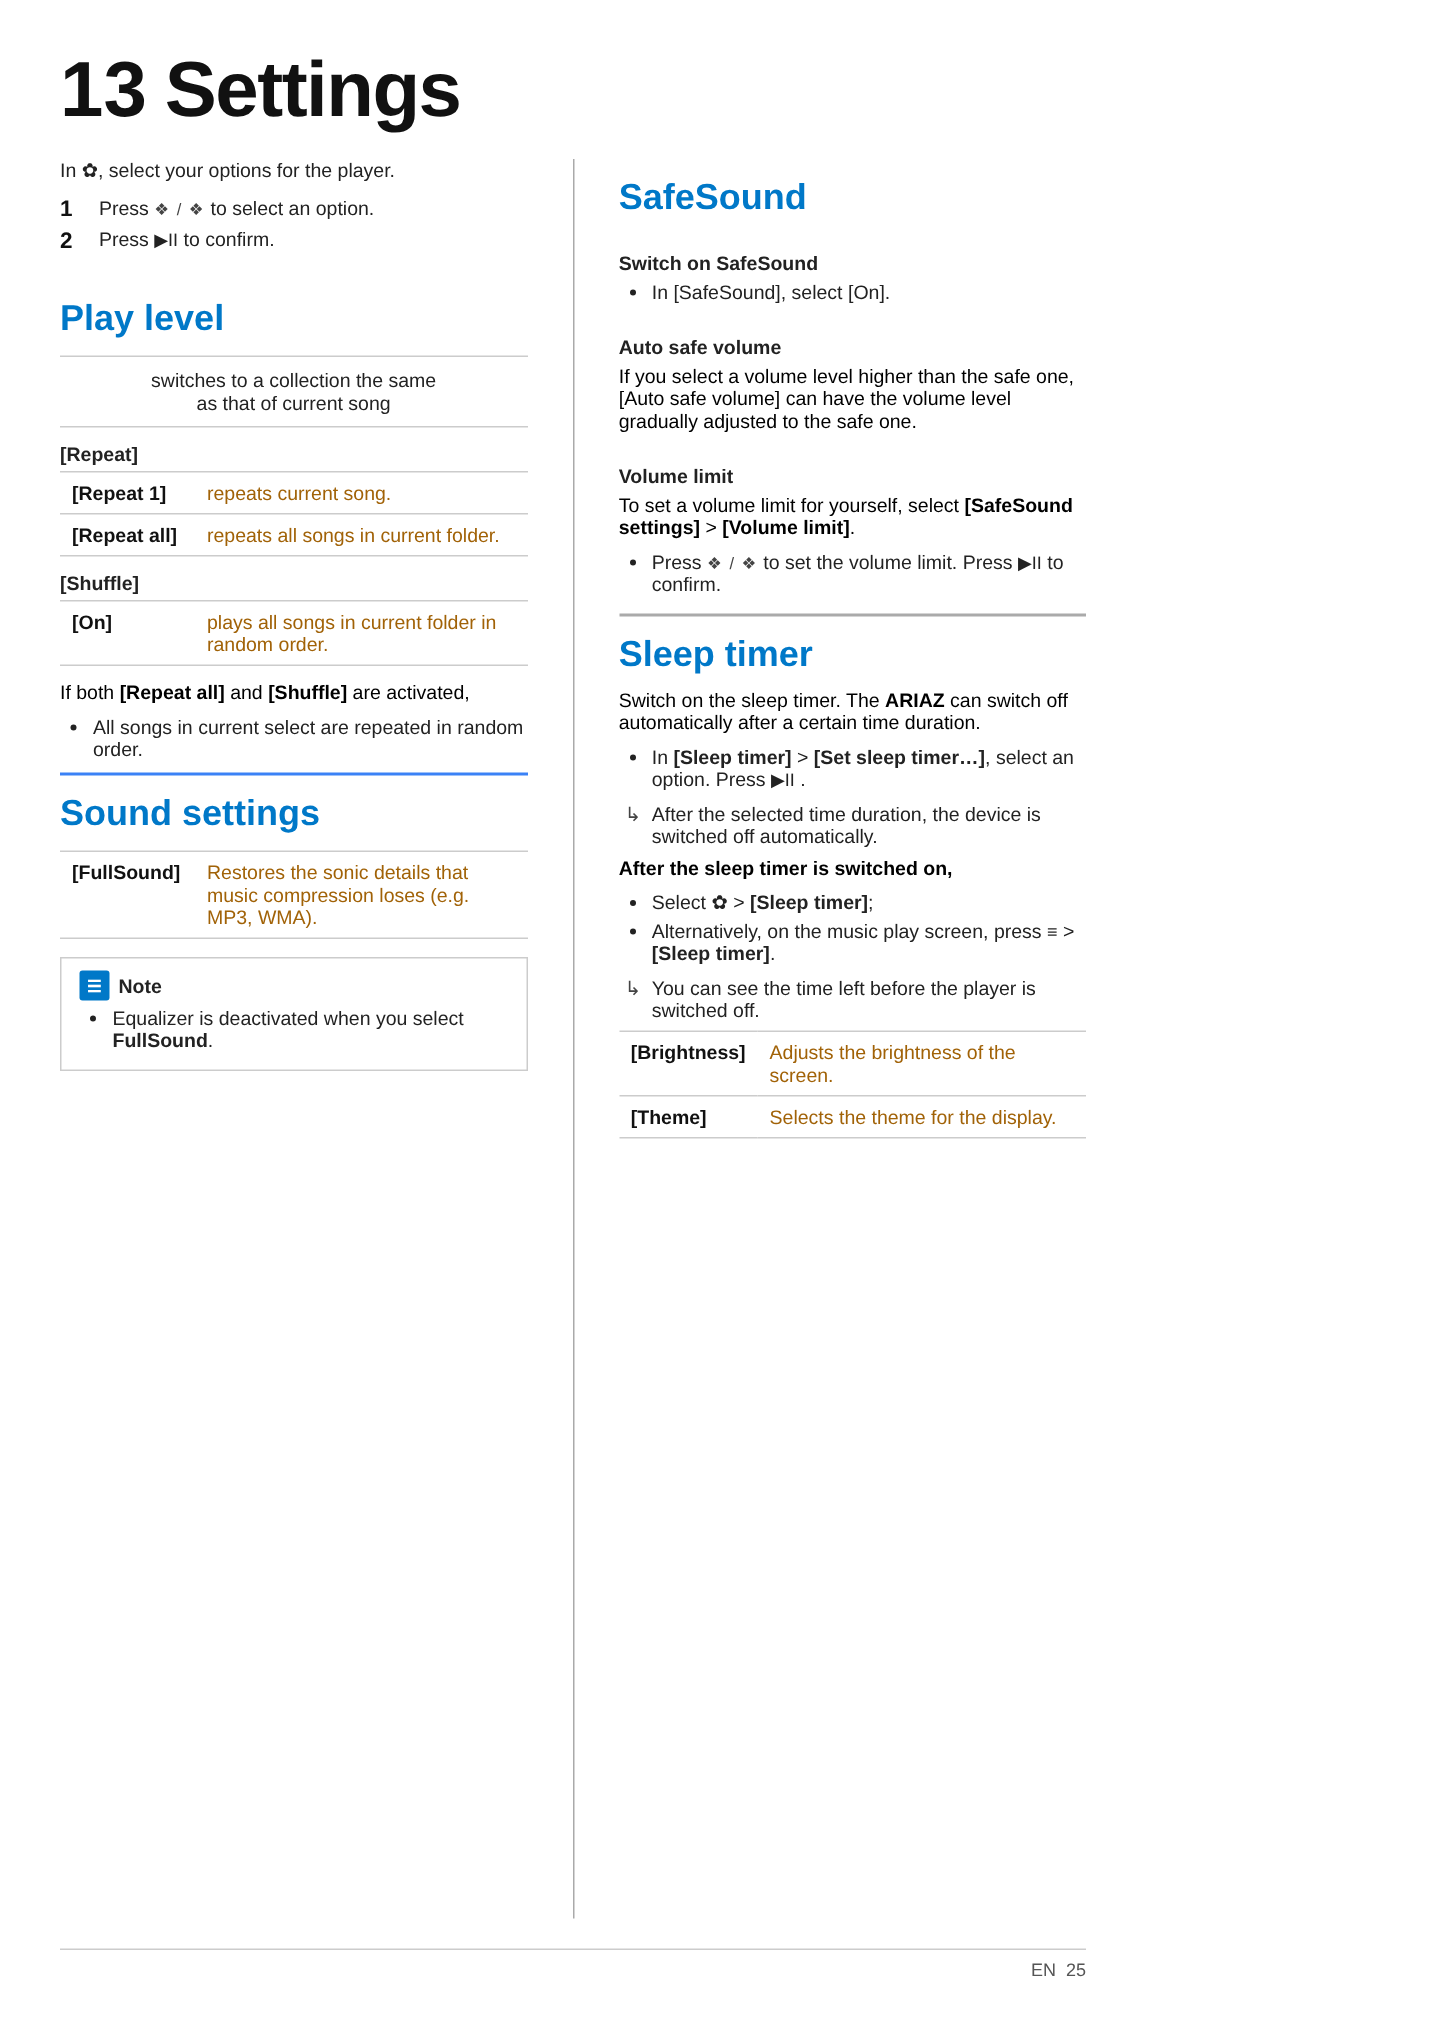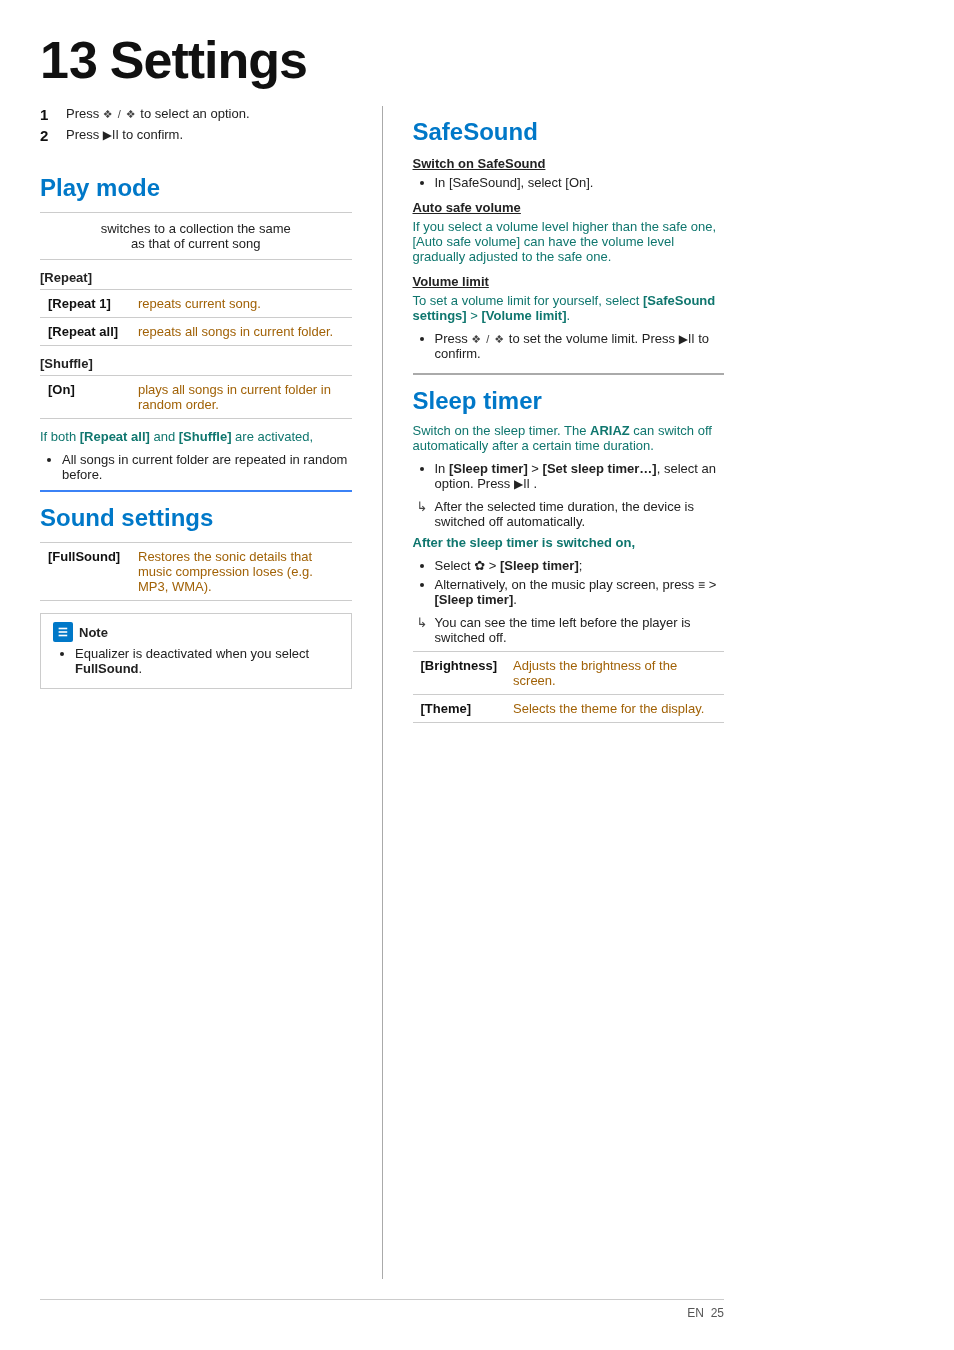--- a/index.html
+++ b/index.html
@@ -100,21 +100,21 @@
     }
     .section-heading.no-top-border {
       border-top: none;
       margin-top: 0;
     }
 
     
     .subsection-text {
       font-size: 13px;
       margin-bottom: 8px;
-      color: #0f766e;
+      color: #000000;
     }
     .bold { font-weight: bold; }
 
     
     .def-table {
       width: 100%;
       border-collapse: collapse;
       margin-bottom: 10px;
     }
     .def-table td {
@@ -220,23 +220,22 @@
       margin-top: 12px;
       margin-bottom: 8px;
     }
     .right-section-heading.first {
       border-top: none;
       margin-top: 0;
     }
     .subsub-heading {
       font-size: 13px;
       font-weight: bold;
-      margin-top: 10px;
+      margin-top: 22px;
       margin-bottom: 4px;
-      text-decoration: underline;
     }
 
     
     .page-footer {
       display: flex;
       justify-content: flex-end;
       align-items: center;
       margin-top: 20px;
       font-size: 12px;
       color: #555;
@@ -258,32 +257,33 @@
 <div class="page">
 
   <div style="margin-bottom: 16px;">
     <span class="page-num">13</span><span class="page-heading">Settings</span>
   </div>
 
   <div class="two-col">
 
     <div class="left-col">
 
+      <div class="intro-text">In ✿, select your options for the player.</div>
       <ol class="step-list">
         <li>
           <span class="step-num">1</span>
           <span>Press <span class="nav-icon">❖ / ❖</span> to select an option.</span>
         </li>
         <li>
           <span class="step-num">2</span>
           <span>Press <span class="play-pause-icon">▶II</span> to confirm.</span>
         </li>
       </ol>
 
-      <div class="section-heading no-top-border">Play mode</div>
+      <div class="section-heading no-top-border">Play level</div>
 
       <table class="def-table">
         <tbody>
             <tr class="center-row">
           <td>switches to a collection the same<br>as that of current song</td>
         </tr>
       </tbody>
         </table>
 
       <div class="sub-header">[Repeat]</div>
@@ -307,21 +307,21 @@
           <td class="term">[On]</td>
           <td class="desc">plays all songs in current folder in random order.</td>
         </tr>
       </tbody>
         </table>
 
       <div class="subsection-text" style="margin-top:8px;">
         If both <span class="bold">[Repeat all]</span> and <span class="bold">[Shuffle]</span> are activated,
       </div>
       <ul class="bullet-list">
-        <li>All songs in current folder are repeated in random before.</li>
+        <li>All songs in current select are repeated in random order.</li>
       </ul>
 
       <div class="section-heading">Sound settings</div>
       <table class="def-table">
         <tbody>
             <tr>
           <td class="term">[FullSound]</td>
           <td class="desc">Restores the sonic details that music compression loses (e.g. MP3, WMA).</td>
         </tr>
       </tbody>

